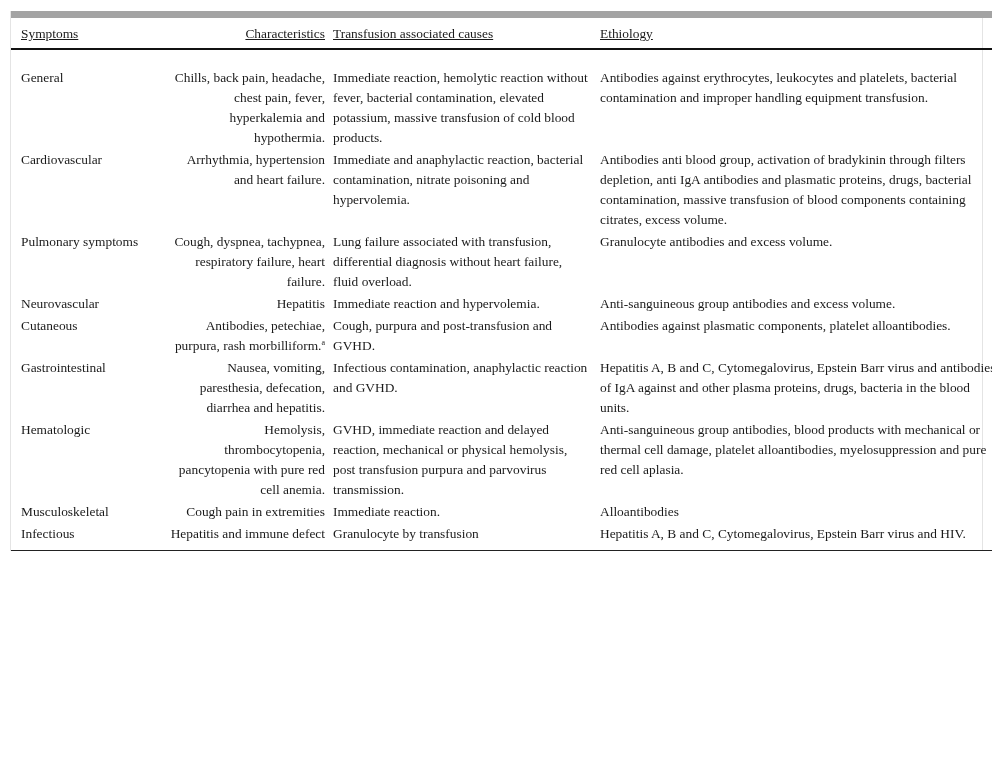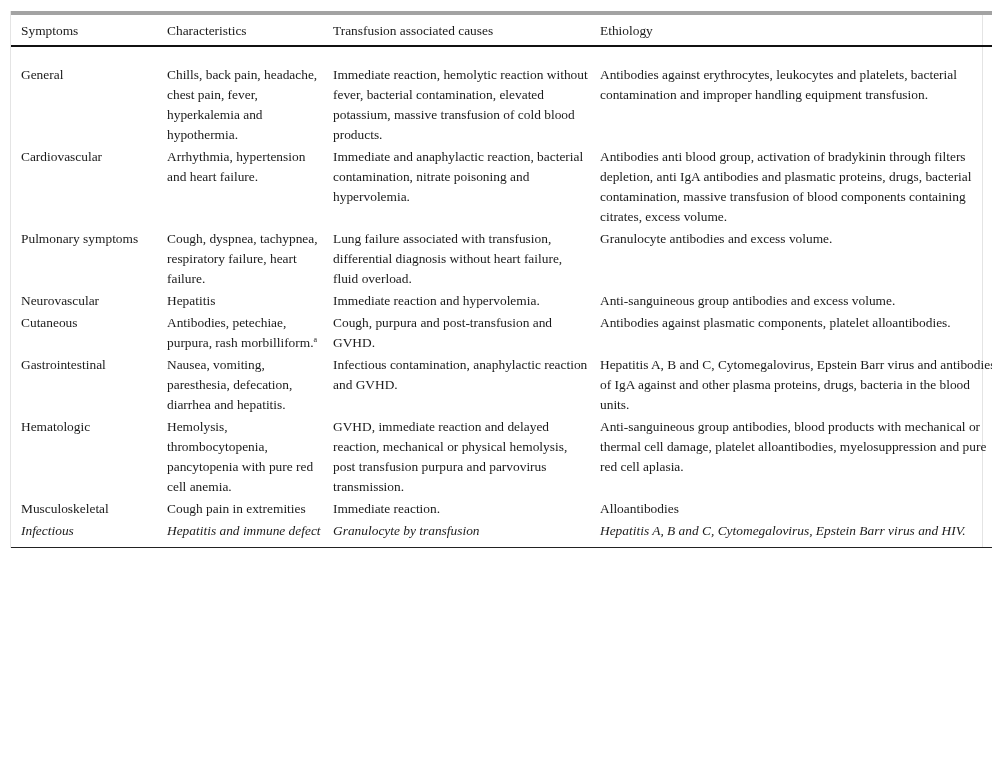--- a/index.html
+++ b/index.html
@@ -25,43 +25,43 @@
     border-right: 1px solid #e4e4e4;
   }
   table {
     border-collapse: collapse;
     width: 971px;
     table-layout: fixed;
   }
   thead th {
     text-align: left;
     font-weight: normal;
-    border-top: 4px solid #a3a3a3;
+    border-top: 7px solid #a3a3a3;
     border-bottom: 2px solid #111;
     padding: 6px 0 4px 0;
     vertical-align: top;
+    text-decoration: underline;
   }
   tbody td {
     vertical-align: top;
     padding: 1px 0 1px 0;
   }
   tbody tr:first-child td {
     padding-top: 18px;
   }
   tbody tr:last-child td {
     padding-bottom: 6px;
     border-bottom: 1px solid #222;
-    font-style: italic;
   }
   .c1 { width: 146px; padding-left: 10px !important; }
   .c2 { width: 158px; }
   .c3 { width: 257px; }
   .c4 { width: 400px; }
   th.c1, td.c1 { padding-left: 10px; }
-  td.c2, th.c2 { padding-right: 8px; }
+  td.c2, th.c2 { padding-right: 8px; text-align: right; }
   td.c3, th.c3 { padding-right: 10px; }
   td.c4, th.c4 { padding-right: 20px; }
   sup {
     font-size: 8px;
     line-height: 0;
     vertical-align: 5px;
   }
 </style>
 </head>
 <body>

